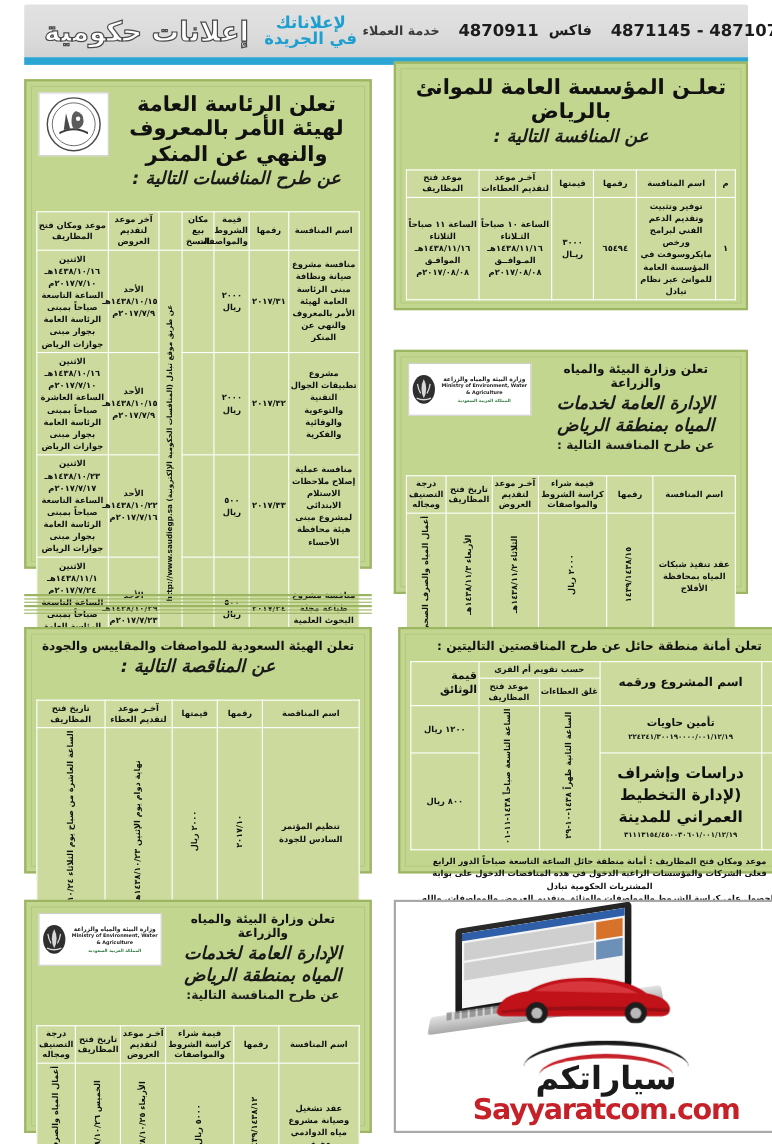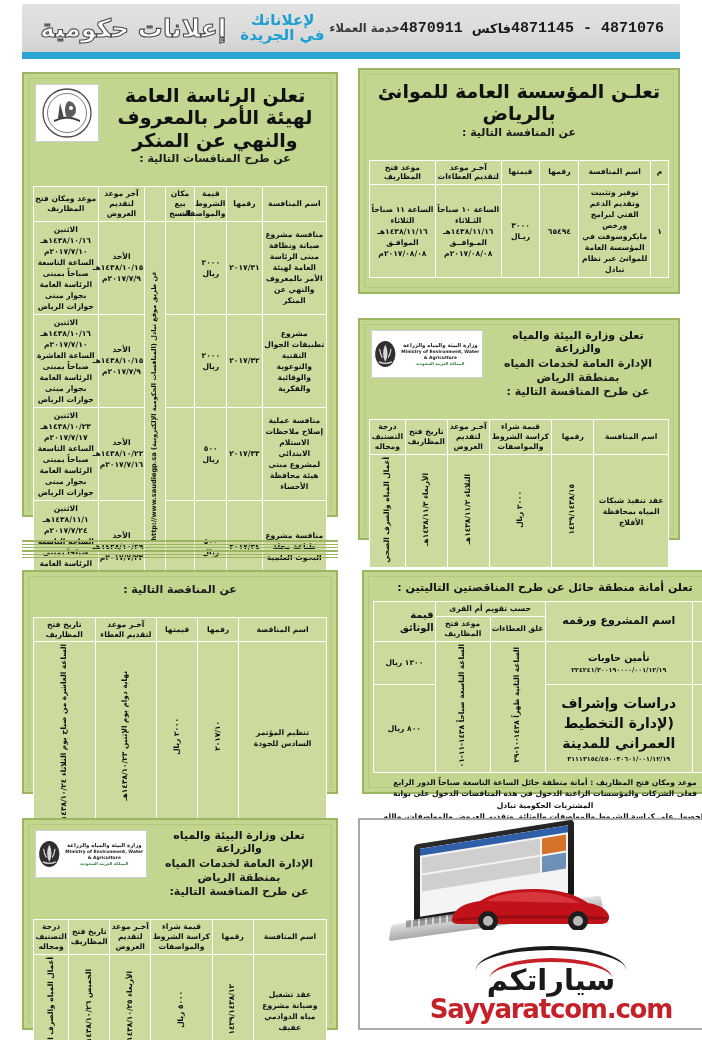--- a/index.html
+++ b/index.html
@@ -31,21 +31,21 @@
     color:#1d9fd0;font-size:15px;font-weight:bold;line-height:1.02;
     text-align:center;margin-left:14px;white-space:nowrap;
   }
   .mast-blue span{display:block;}
   .mast-sub{
     font-size:11.5px;font-weight:bold;color:#3a3a3a;white-space:nowrap;
     margin-left:5px;
   }
   .mast-num{
     font-size:15px;font-weight:bold;color:#1c1c1c;white-space:nowrap;
-    margin-left:0;direction:ltr;font-family:Liberation Mono, monospace;
+    margin-left:17px;direction:ltr;
   }
   .mast-lbl{
     font-size:13px;font-weight:bold;color:#1c1c1c;white-space:nowrap;
     margin-left:9px;
   }
   .mast-rule{
     position:absolute;left:22px;top:52px;width:658px;height:7px;
     background:#2ba6d4;
   }
 
@@ -67,21 +67,21 @@
     display:flex;flex-direction:row-reverse;align-items:flex-start;
     gap:6px;padding:2px 2px 20px 2px;
   }
   .ad-head-txt{flex:1;text-align:center;}
   .ad-title{
     font-size:19px;font-weight:bold;color:#111;line-height:1.18;
     letter-spacing:-0.3px;
   }
   .ad-title.sm{font-size:11px;}
   .ad-sub1{
-    font-size:11px;font-weight:bold;color:#1a1a1a;line-height:1.25;margin-top:1px;
+    font-size:16px;font-weight:bold;color:#1a1a1a;line-height:1.25;margin-top:1px;font-style:italic;
   }
   .ad-sub2{
     font-size:11px;font-weight:bold;color:#1a1a1a;line-height:1.25;margin-top:1px;
   }
   .logo-box{
     width:62px;height:56px;background:#fff;border:1px solid #cfcfcf;
     display:flex;align-items:center;justify-content:center;flex:0 0 auto;
   }
   .logo-box.wide{width:108px;height:44px;flex-direction:row-reverse;gap:2px;padding:1px;}
   .logo-cap{
@@ -291,21 +291,21 @@
           <td>٥٠٠ ريال</td>
           <td></td>
           <td>الأحد ١٤٣٨/١٠/٢٩هـ ٢٠١٧/٧/٢٣م</td>
           <td>الاثنين ١٤٣٨/١١/١هـ ٢٠١٧/٧/٢٤م الساعة التاسعة صباحاً بمبنى الرئاسة العامة بجوار مبنى جوازات الرياض</td>
         </tr>
       </tbody>
     </table>
   </div>
 </div>
 
-<div class="panel" style="left:358px;top:68px;width:322px;height:226px;">
+<div class="panel" style="left:358px;top:56px;width:322px;height:226px;">
   <div class="panel-inner">
     <div class="ad-head">
       <div class="ad-head-txt">
         <div class="ad-title">تعلـن المؤسسة العامة للموانئ بالرياض</div>
         <div class="ad-sub1">عن المنافسة التالية :</div>
       </div>
     </div>
     <table class="tb">
       <colgroup>
           <col style="width:6%">
@@ -403,20 +403,21 @@
     <i></i>
     <i class="b"></i>
     <i></i>
     <i></i>
 </div>
 
 <div class="panel" style="left:22px;top:570px;width:316px;height:224px;">
   <div class="panel-inner">
     <div class="ad-head">
       <div class="ad-head-txt">
+        <div class="ad-title sm">تعلن الهيئة السعودية للمواصفات والمقاييس والجودة</div>
         <div class="ad-sub1">عن المناقصة التالية :</div>
       </div>
     </div>
     <table class="tb">
       <colgroup>
           <col style="width:30%">
           <col style="width:14%">
           <col style="width:14%">
           <col style="width:21%">
           <col style="width:21%">

